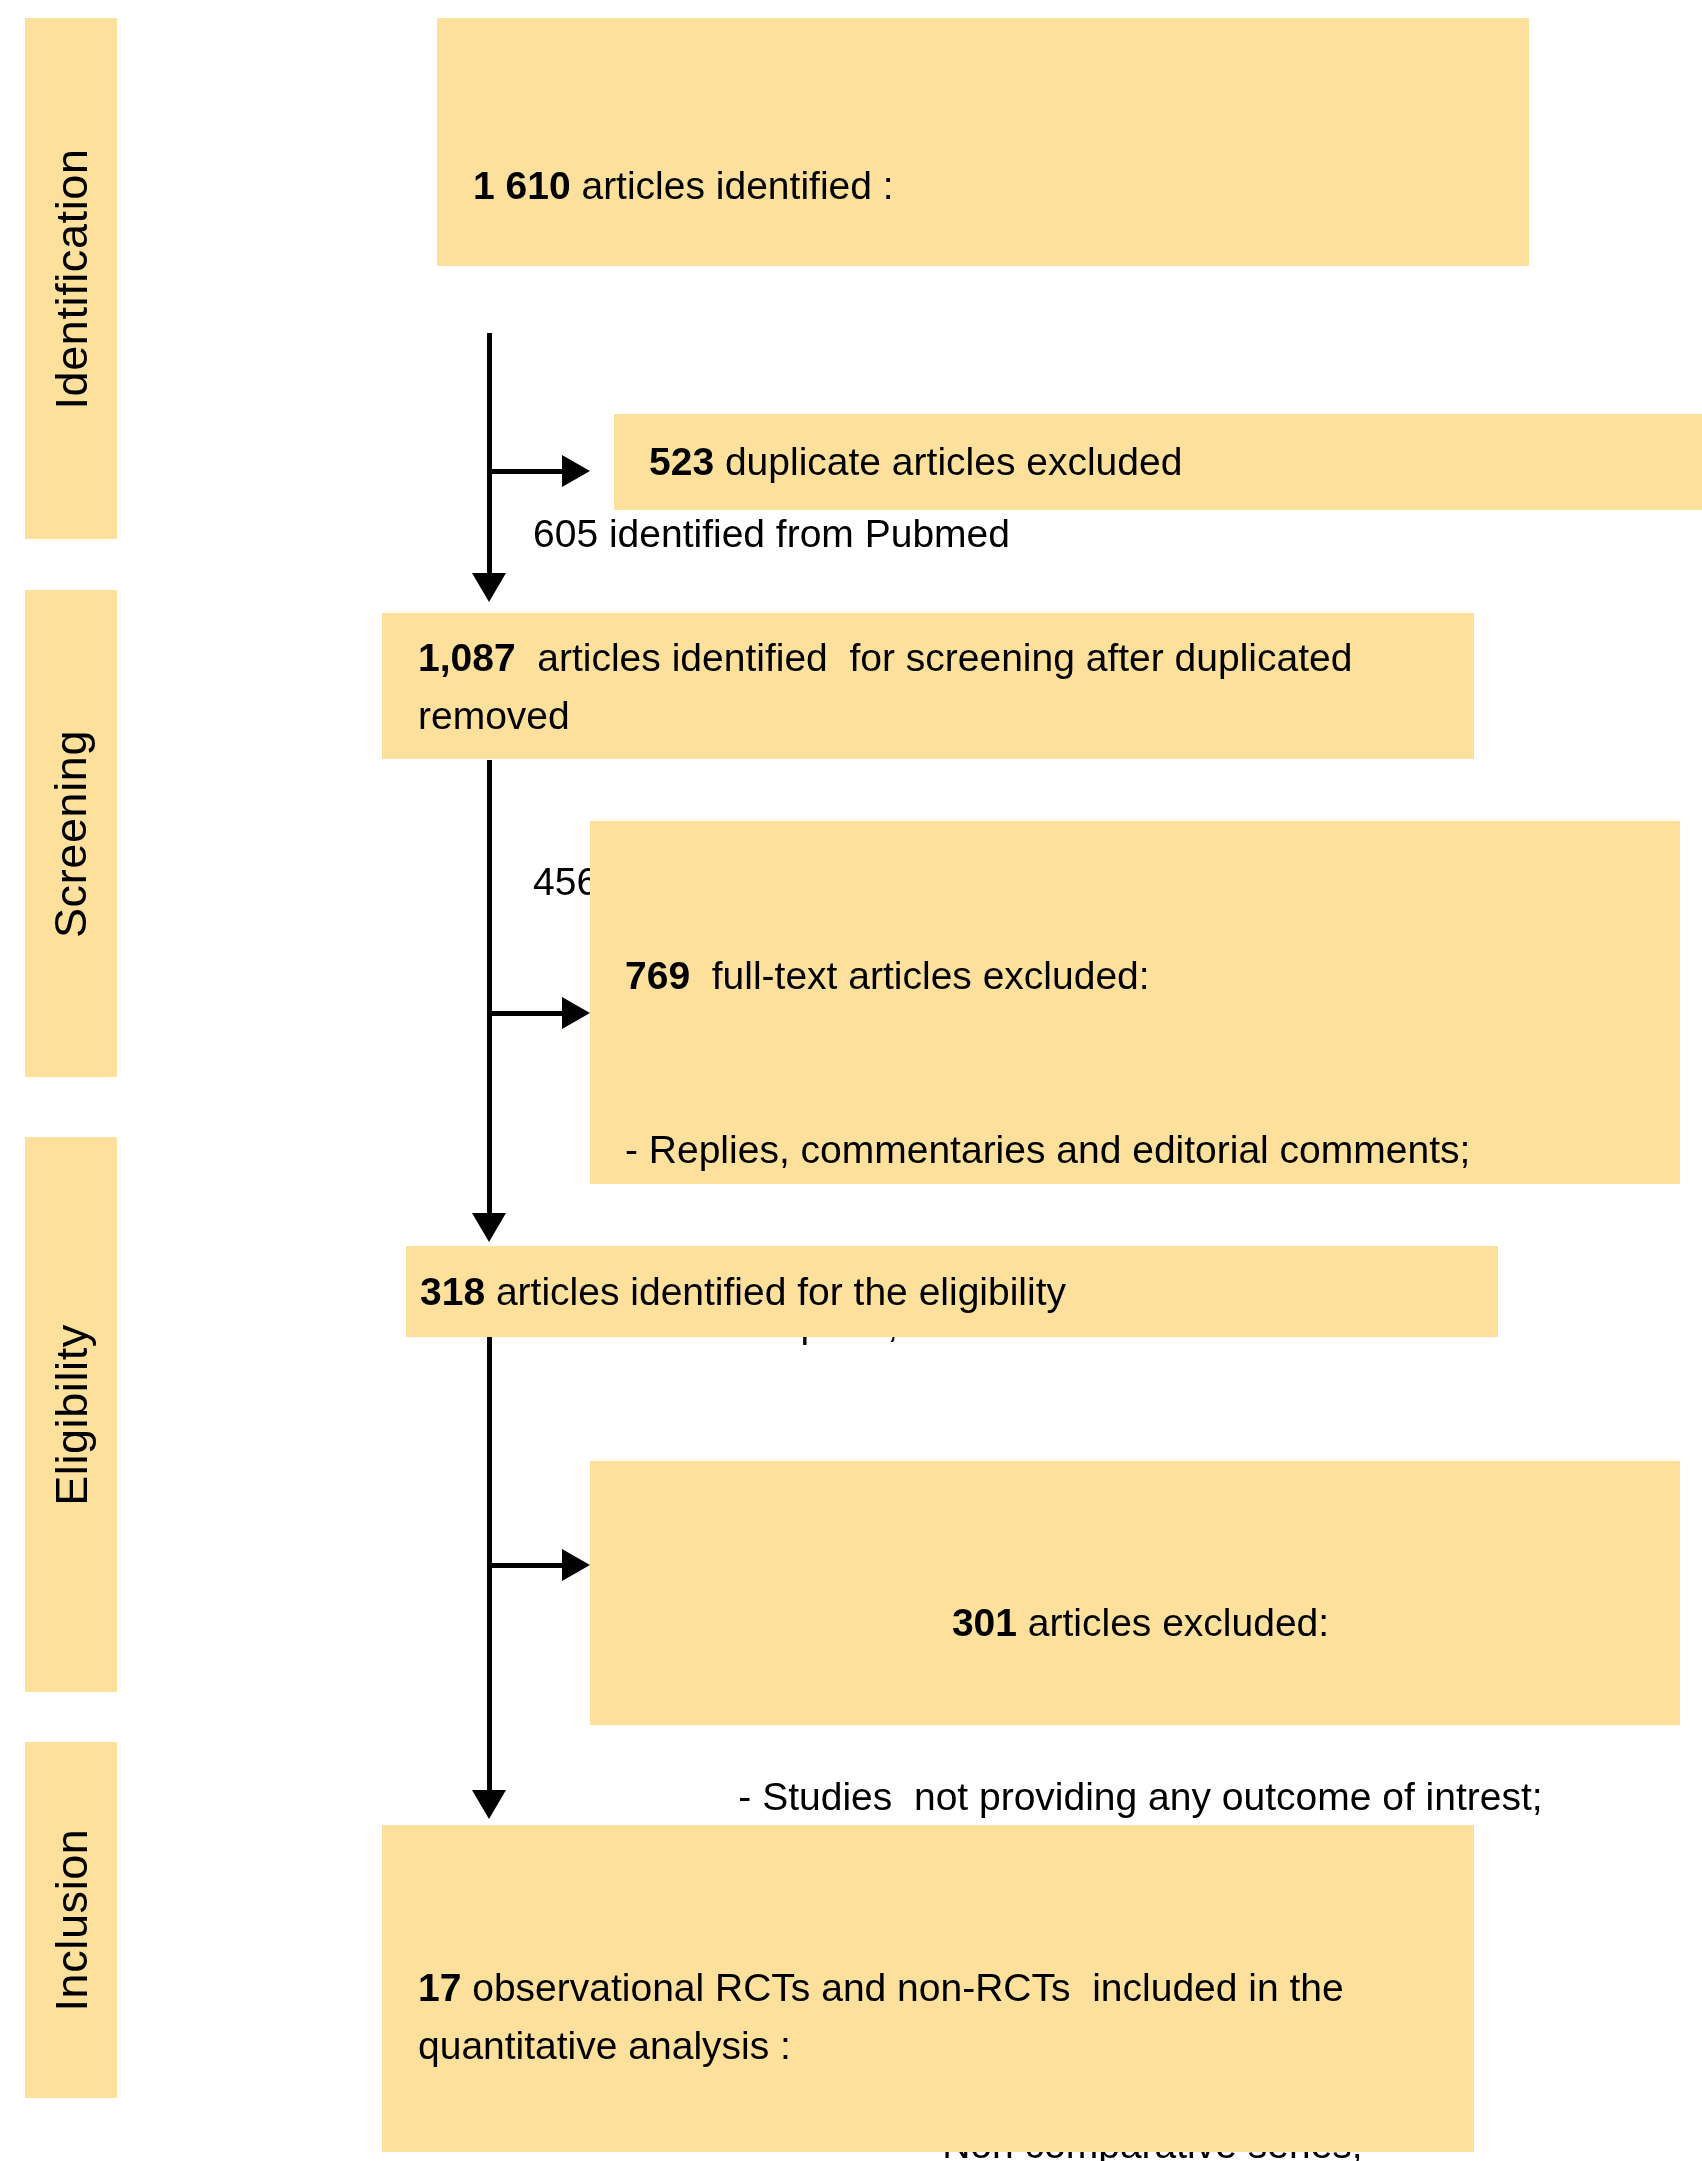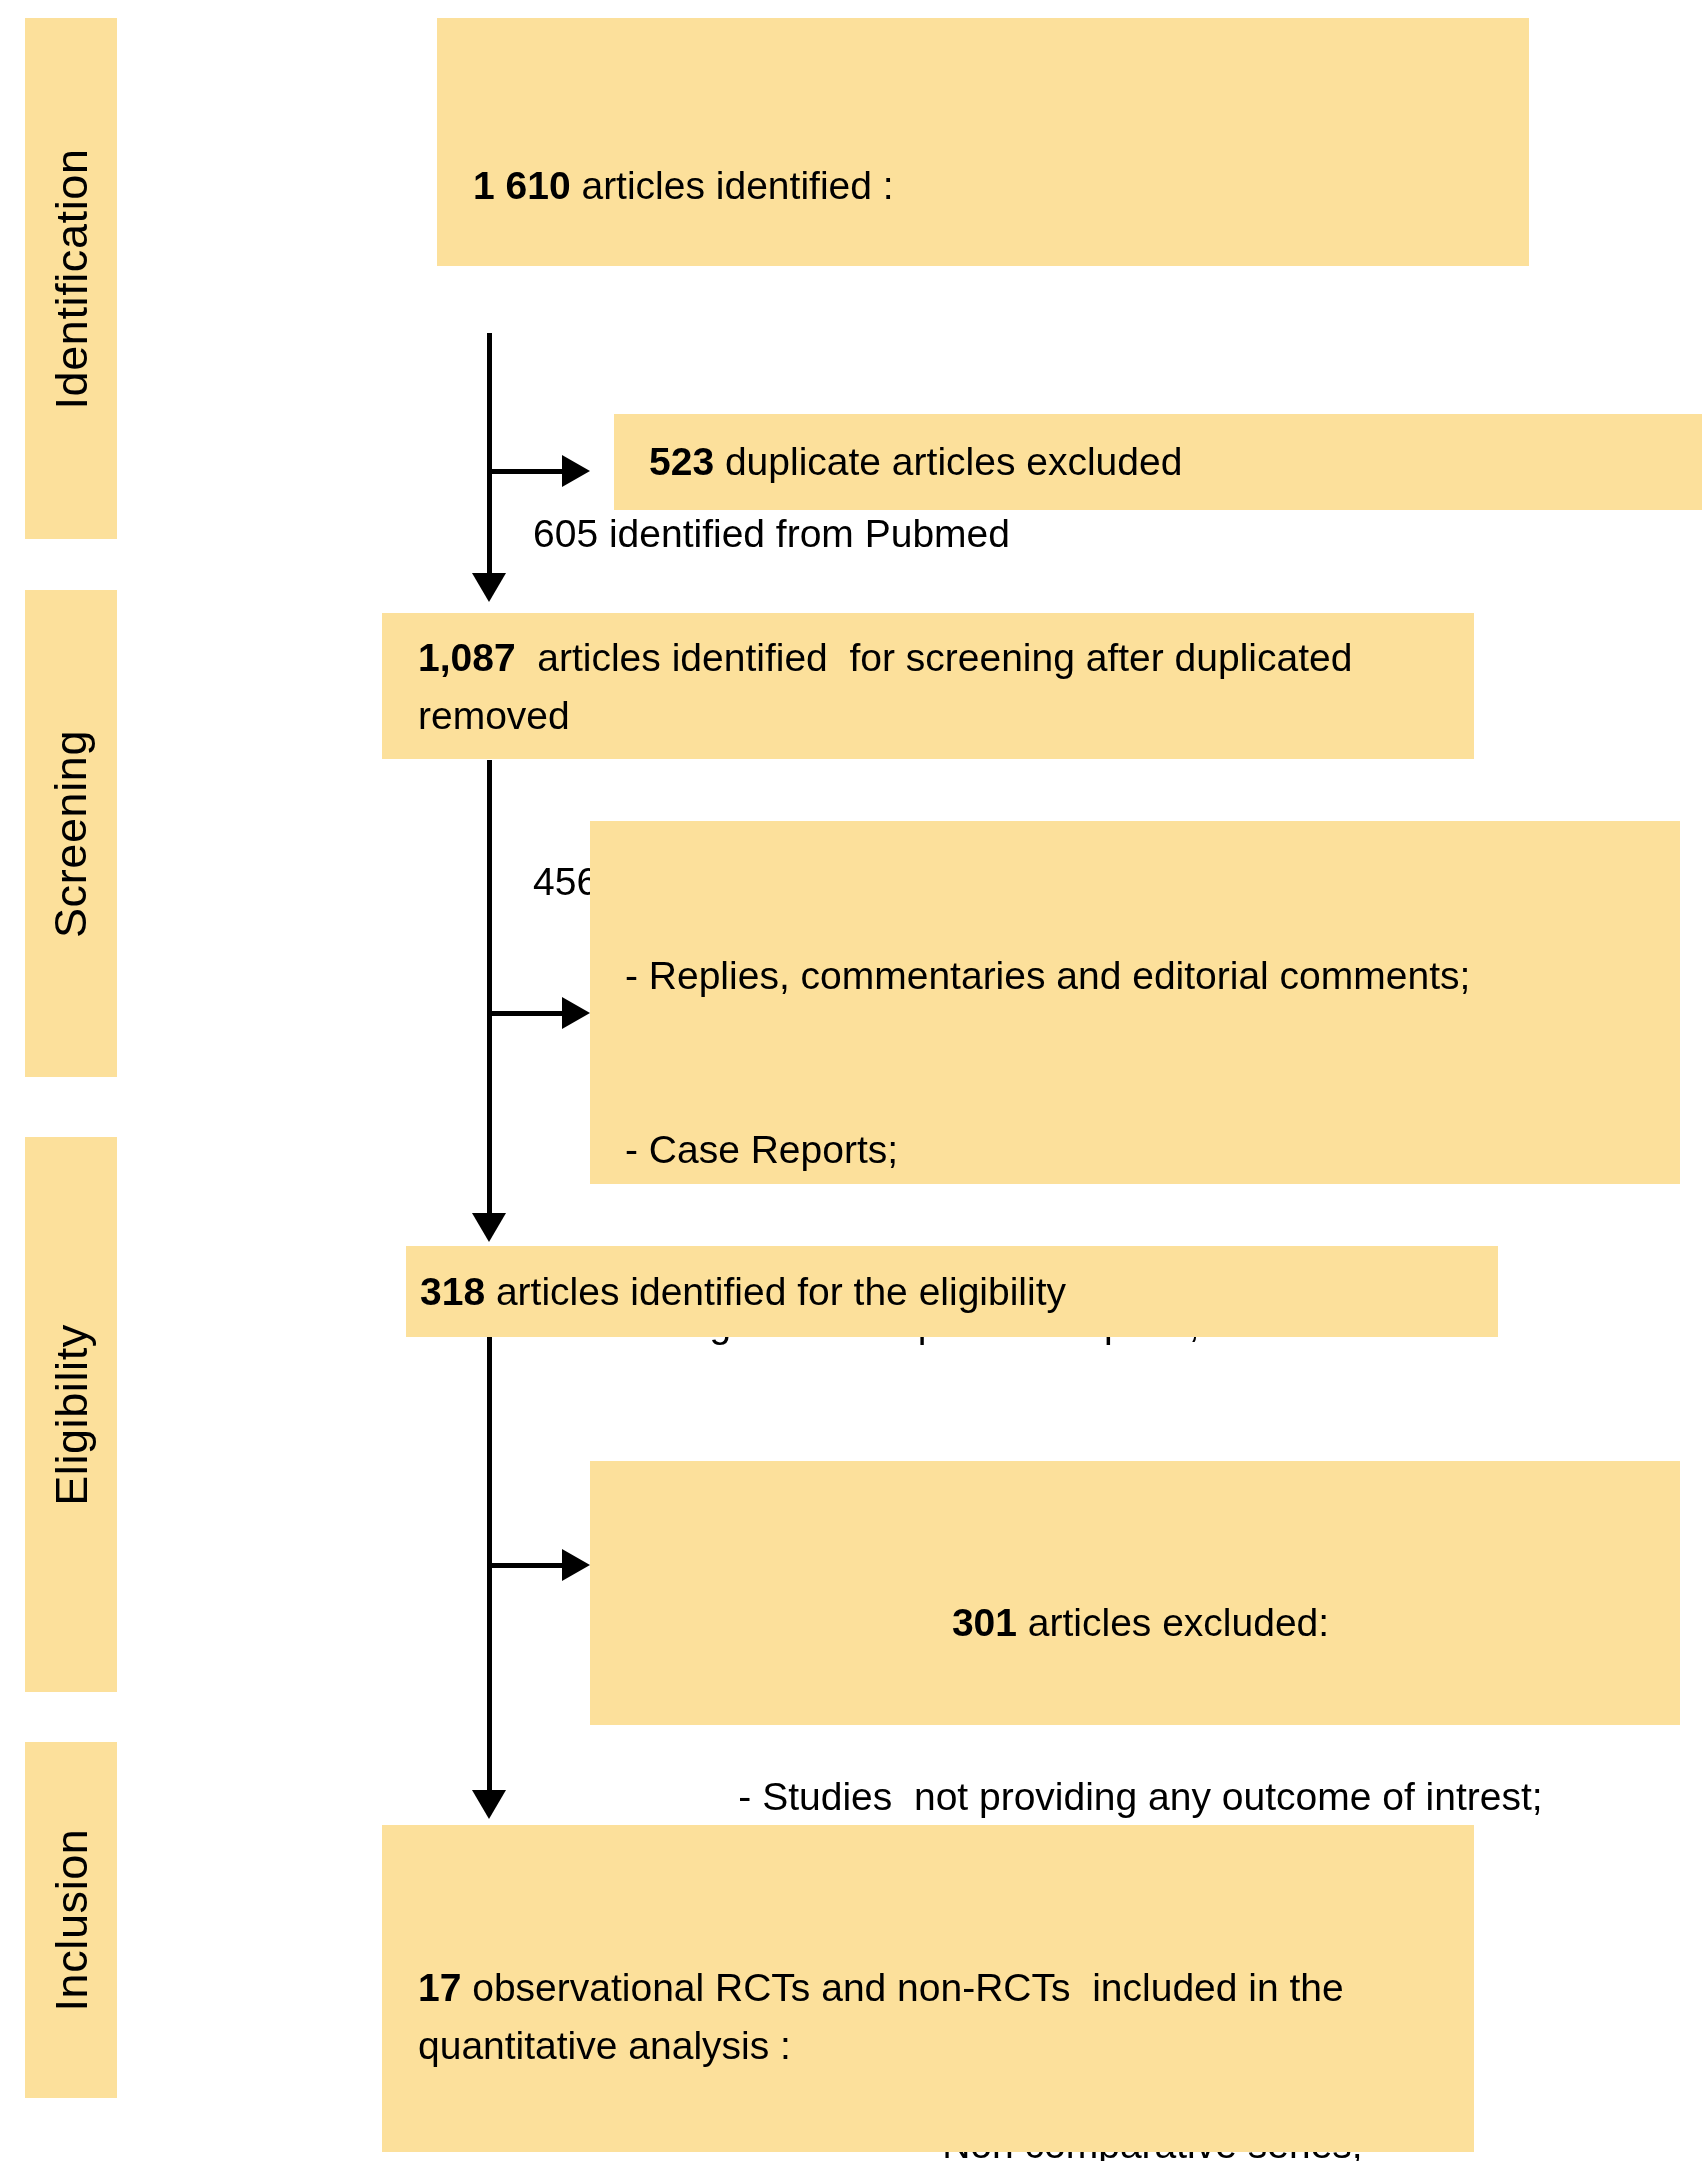--- a/index.html
+++ b/index.html
@@ -116,20 +116,21 @@
     <div class="pad txt" style="padding:15.7px 24px 0 36px;border-radius:31px;"><span class="b">1,087</span><span>  articles identified  for screening after duplicated removed</span></div>
   </div>
 
   <div class="stem" style="top:760px;height:455px;"></div>
   <div class="head-down" style="top:1213px;"></div>
   <div class="branch" style="top:1011px;"></div>
   <div class="head-right" style="top:997px;"></div>
 
   <div class="box" style="left:590px;top:821px;width:1090px;height:363px;">
     <div class="pad txt" style="padding:9.7px 24px 0 35px;">
+      <div><span class="b">769</span><span>  full-text articles excluded:</span></div>
       <div>- Replies, commentaries and editorial comments;</div>
       <div>- Case Reports;</div>
       <div>- Surgical techniques description;</div>
       <div>- Reviews and meta-analyses ;</div>
       <div>- Not maching records</div>
     </div>
   </div>
 
   <div class="box vcenter" style="left:382px;top:1246px;width:1092px;height:91px;">
     <div class="txt" style="padding-left:14px;"><span class="b">318</span><span> articles identified for the eligibility</span></div>

